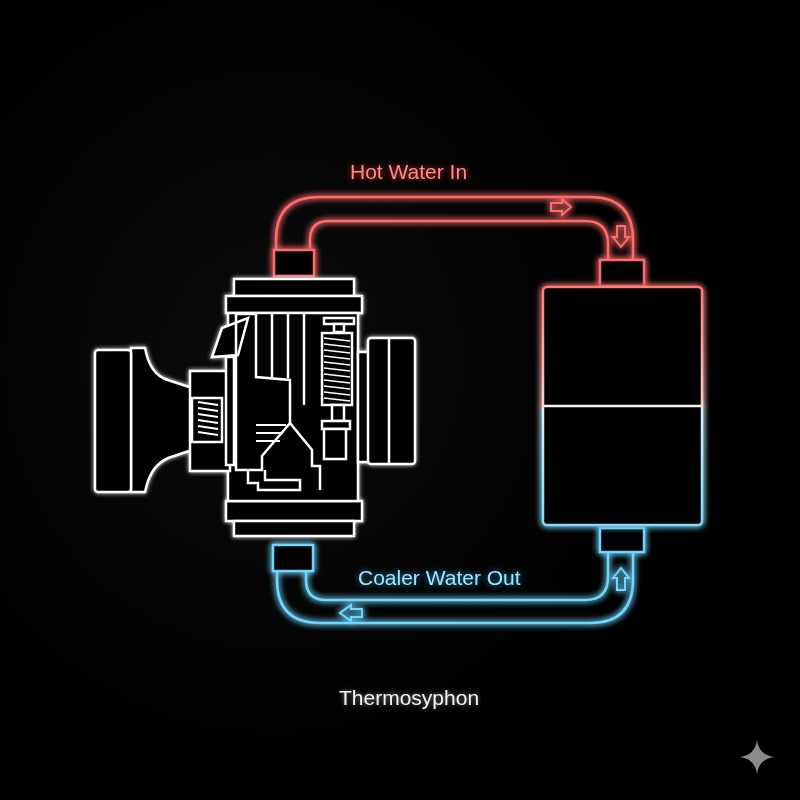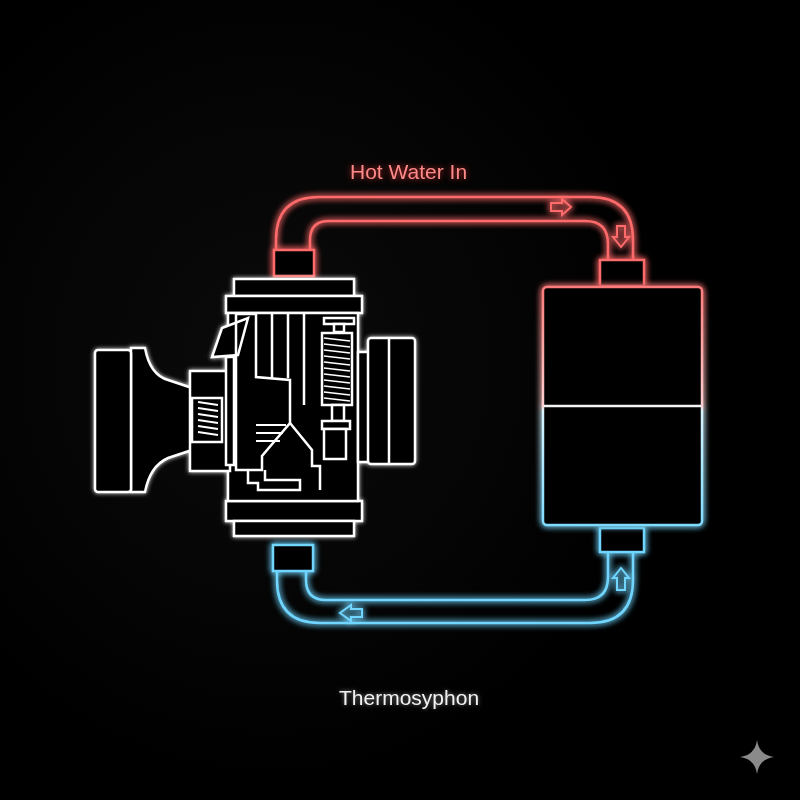--- a/index.html
+++ b/index.html
@@ -113,19 +113,20 @@
     <rect x="322" y="421" width="28" height="8"></rect>
     <rect x="324" y="429" width="22" height="30"></rect>
 
     <rect x="358" y="352" width="18" height="110"></rect>
     <rect x="368" y="338" width="47" height="126" rx="3"></rect>
     <line x1="389" y1="338" x2="389" y2="464"></line>
   </g>
 </svg>
 
 <div class="lbl hot-label">Hot Water In</div>
+<div class="lbl cold-label">Coaler Water Out</div>
 <div class="lbl caption">Thermosyphon</div>
 
 <svg class="sparkle" viewBox="0 0 38 38">
   <path d="M19 2 Q21 17 36 19 Q21 21 19 36 Q17 21 2 19 Q17 17 19 2 Z" fill="#8a8a8a"></path>
 </svg>
 
 </div>
 
 </body></html>

